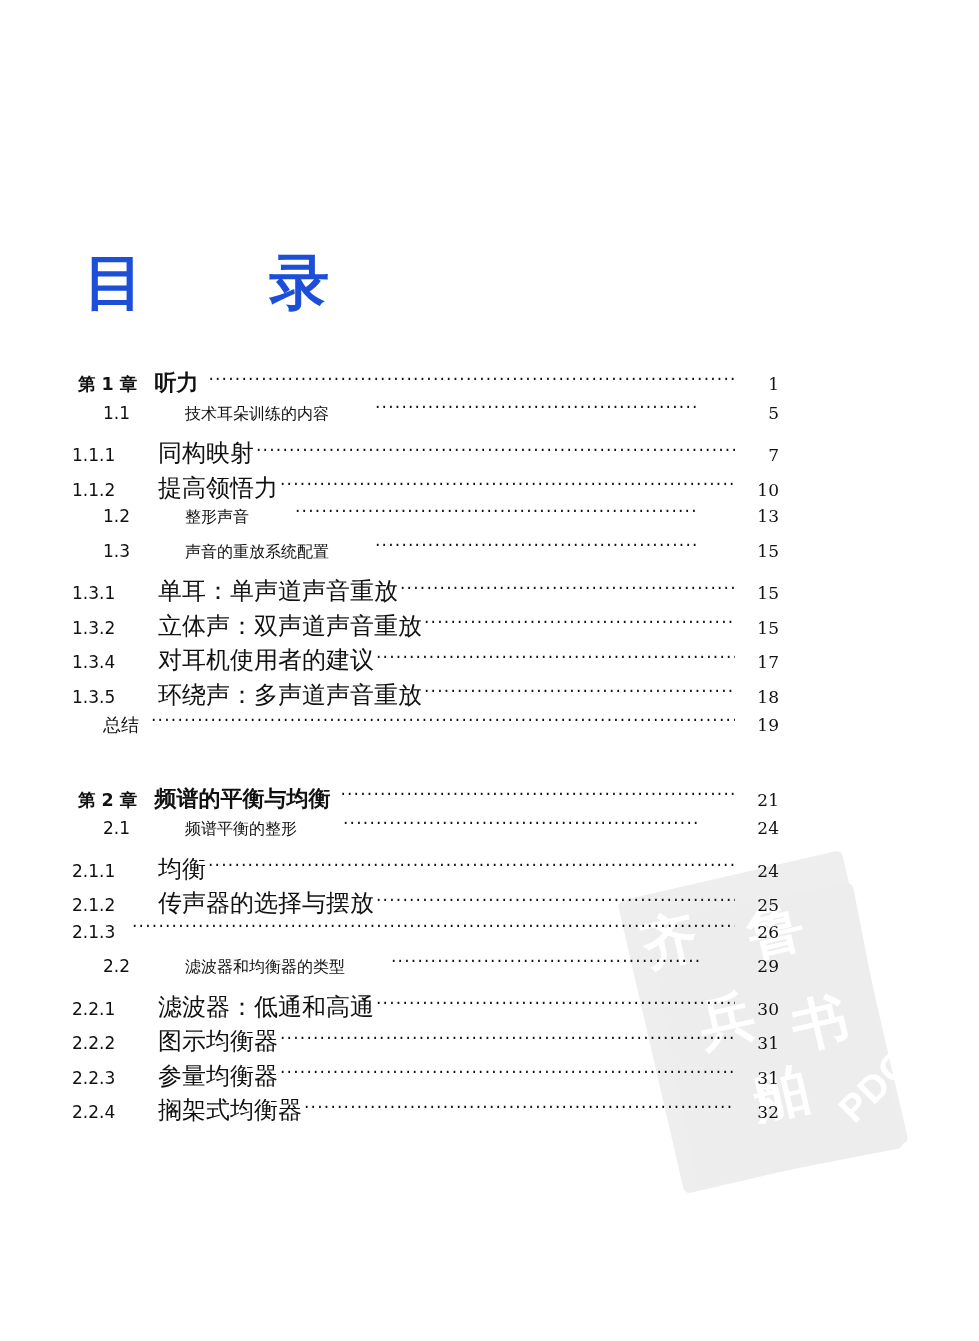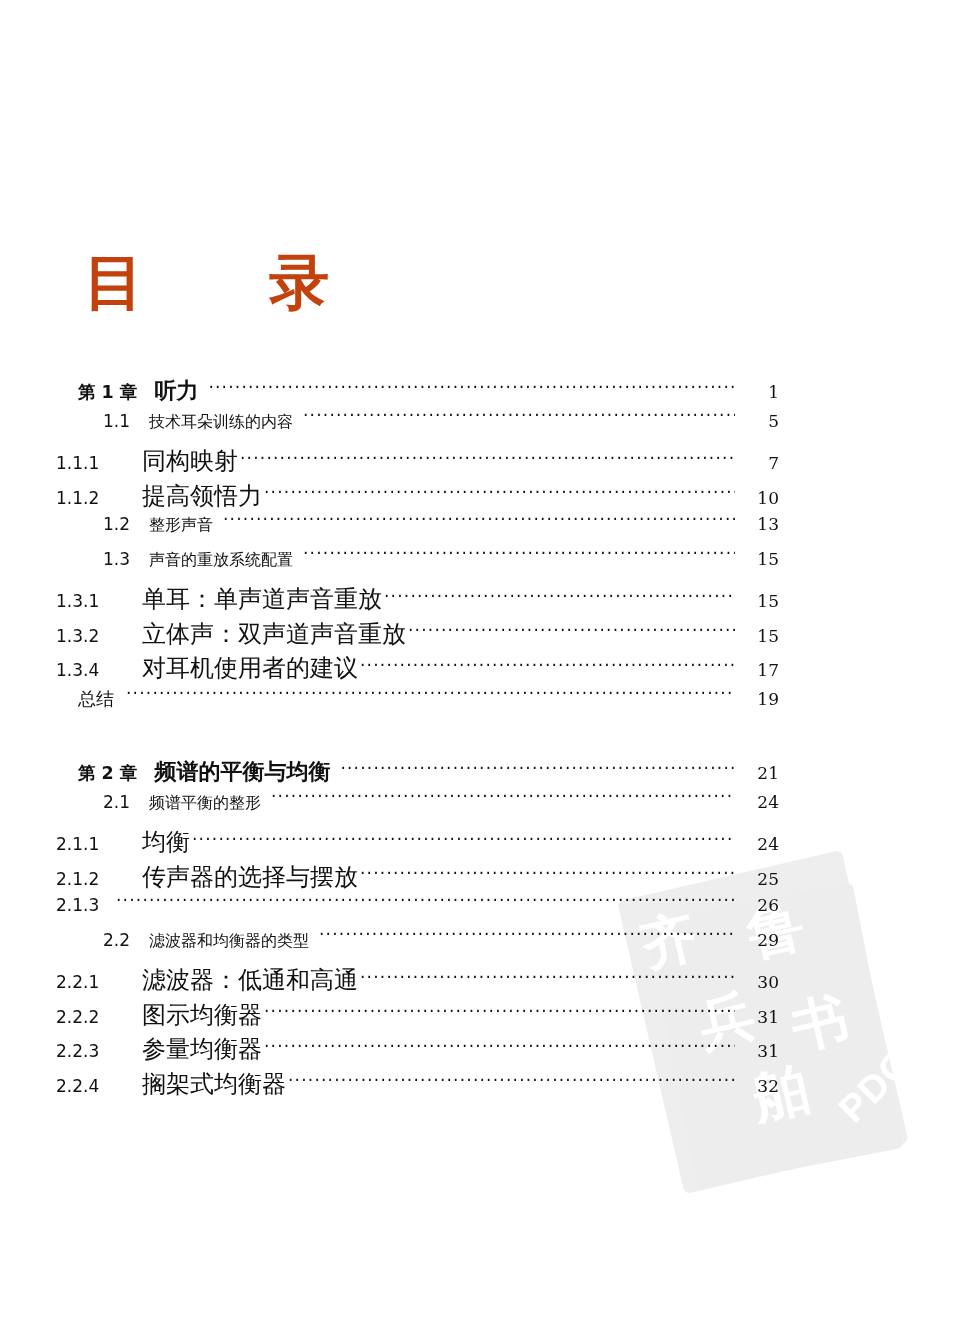--- a/index.html
+++ b/index.html
@@ -86,30 +86,30 @@
   
   .toc-title {
     position: absolute;
     left: 84px;
     top: 252px;
     font-size: 60px;
     font-weight: 700;
     letter-spacing: 0;
     line-height: 1;
     white-space: pre;
-    color: #c2410c;
+    color: #1d4ed8;
     font-family: "DejaVu Sans", sans-serif;
     z-index: 2;
   }
 
   
   .toc-list {
     position: absolute;
     left: 0;
-    top: 376px;
+    top: 368px;
     width: 837px;
     z-index: 2;
   }
 
   .toc-entry {
     display: flex;
     align-items: baseline;
     height: 34.5px;
     padding-right: 58px;
     box-sizing: border-box;
@@ -166,37 +166,37 @@
     margin-right: 17px;
   }
   .lvl-chapter .entry-label {
     font-size: 22px;
     font-weight: 700;
   }
   .lvl-chapter .leader { margin-left: 10px; }
   .lvl-chapter .entry-page { font-weight: 400; }
 
   
-  .lvl-section { padding-left: 103px; }
+  .lvl-section { padding-left: 103px; gap: 36px; }
   .lvl-section .entry-num {
     font-size: 17px;
     font-weight: 400;
     min-width: 46px;
     margin-right: 0;
   }
   .lvl-section .entry-label { font-size: 16px; }
   .lvl-section .leader { margin-left: 10px; }
 
   
-  .lvl-plain { padding-left: 78px; justify-content: flex-end; }
+  .lvl-plain { padding-left: 103px; justify-content: flex-end; }
   .lvl-plain .entry-label { font-size: 18px; }
   .lvl-plain .leader { margin-left: 12px; }
 
   
-  .lvl-sub { padding-left: 56px; }
+  .lvl-sub { padding-left: 72px; }
   .lvl-sub .entry-num {
     font-size: 17px;
     min-width: 58px;
   }
   .lvl-sub .entry-label { font-size: 24px; margin-left: 28px; }
   .lvl-sub .leader { margin-left: 2px; }
 </style>
 </head>
 <body>
 
@@ -265,20 +265,26 @@
         <span class="entry-label">立体声：双声道声音重放</span>
         <span class="leader"></span>
         <span class="entry-page">15</span>
       </div>
       <div class="toc-entry lvl-sub">
         <span class="entry-num">1.3.4</span>
         <span class="entry-label">对耳机使用者的建议</span>
         <span class="leader"></span>
         <span class="entry-page">17</span>
       </div>
+      <div class="toc-entry lvl-sub">
+        <span class="entry-num">1.3.5</span>
+        <span class="entry-label">环绕声：多声道声音重放</span>
+        <span class="leader"></span>
+        <span class="entry-page">18</span>
+      </div>
       <div class="toc-entry lvl-plain">
         <span class="entry-label">总结</span>
         <span class="leader"></span>
         <span class="entry-page">19</span>
       </div>
       <div class="toc-entry lvl-chapter gap-before">
         <span class="entry-num">第 2 章</span>
         <span class="entry-label">频谱的平衡与均衡</span>
         <span class="leader"></span>
         <span class="entry-page">21</span>

